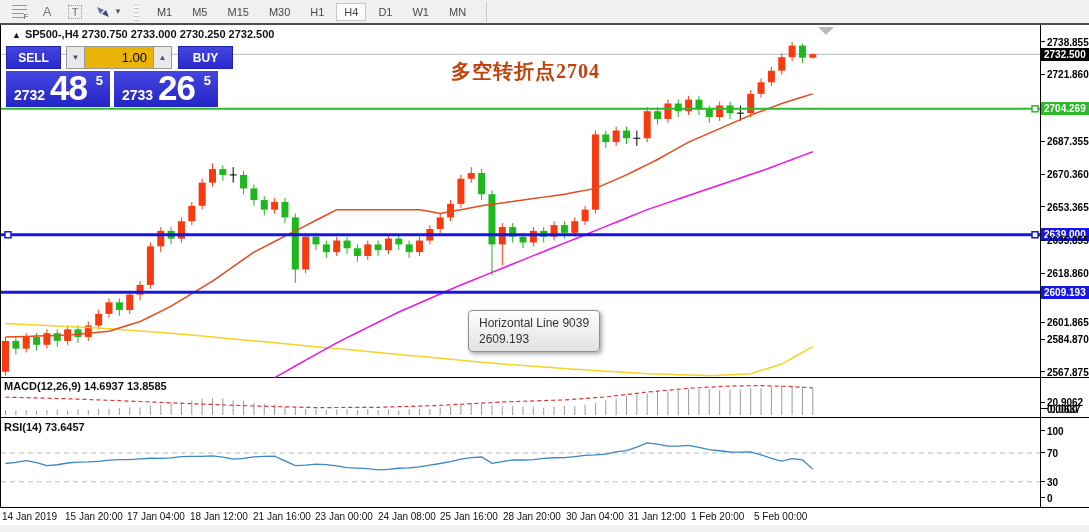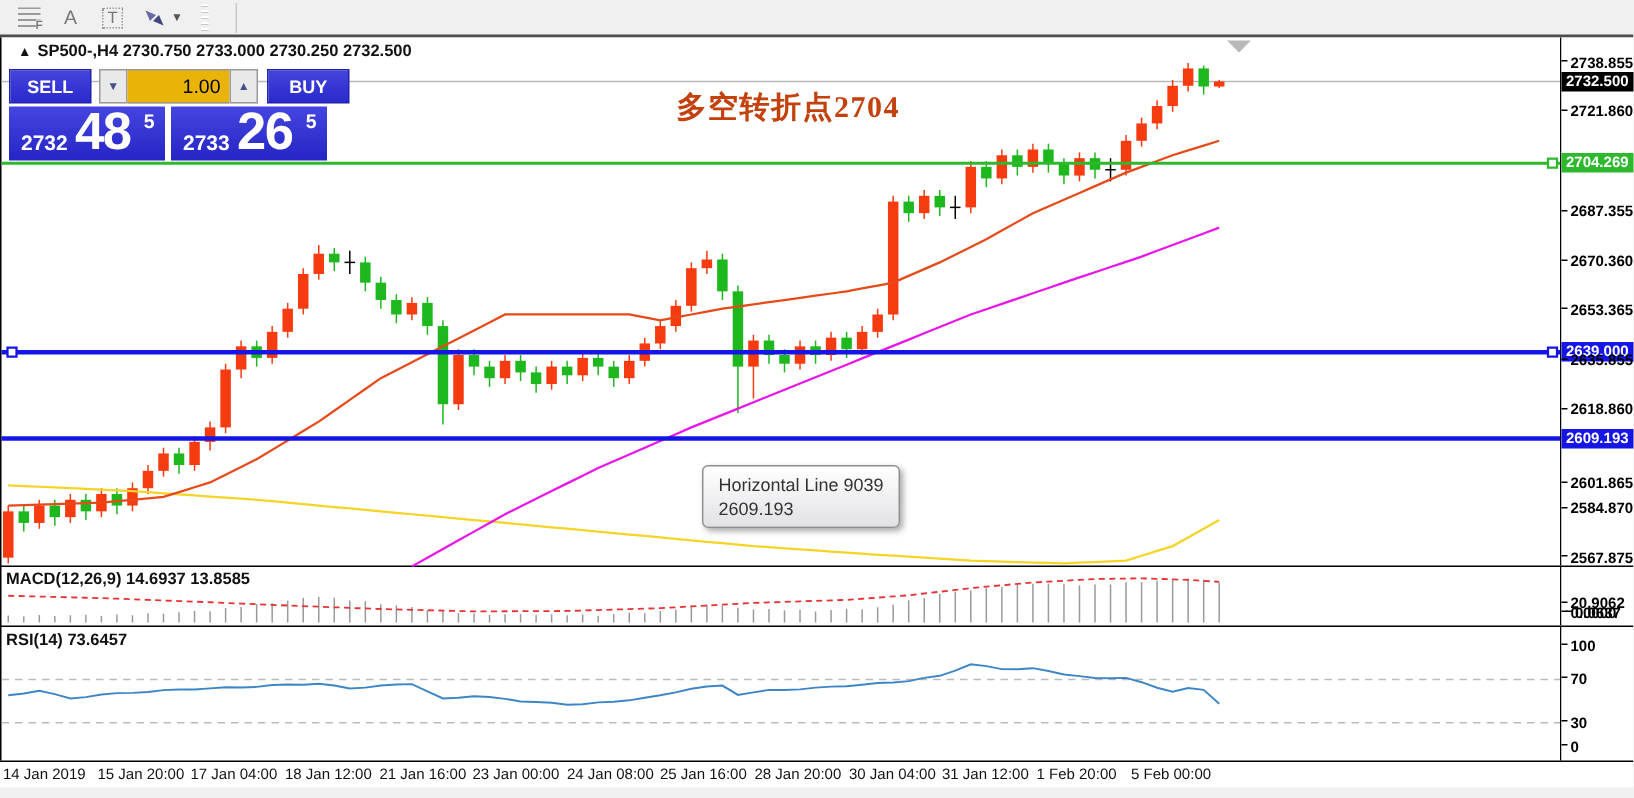--- a/index.html
+++ b/index.html
@@ -92,20 +92,31 @@
         <span class="letterT">T</span>
       </span>
     <span class="tb-icon">
       <svg class="arrowsvg" viewBox="0 0 16 14">
         <polygon points="2,2 9,5 5,9" fill="#6a6aa8"></polygon>
         <polygon points="14,12 7,9 11,5" fill="#44447e"></polygon>
       </svg>
     </span>
     <span class="caret">▼</span>
     <span class="tb-sep"></span>
+    <span id="tf-row" style="display:flex;">
+        <span class="tf">M1</span>
+        <span class="tf">M5</span>
+        <span class="tf">M15</span>
+        <span class="tf">M30</span>
+        <span class="tf">H1</span>
+        <span class="tf active">H4</span>
+        <span class="tf">D1</span>
+        <span class="tf">W1</span>
+        <span class="tf">MN</span>
+      </span>
     <span class="tb-sep2"></span>
   </div>
   <div id="frame-top"></div>
 
   <div class="pane" id="pane-main"></div>
   <div class="pane" id="pane-macd"></div>
   <div class="pane" id="pane-rsi"></div>
   <div id="axis-bg"></div>
   <div id="date-strip"></div>
   <div id="sep1"></div>

